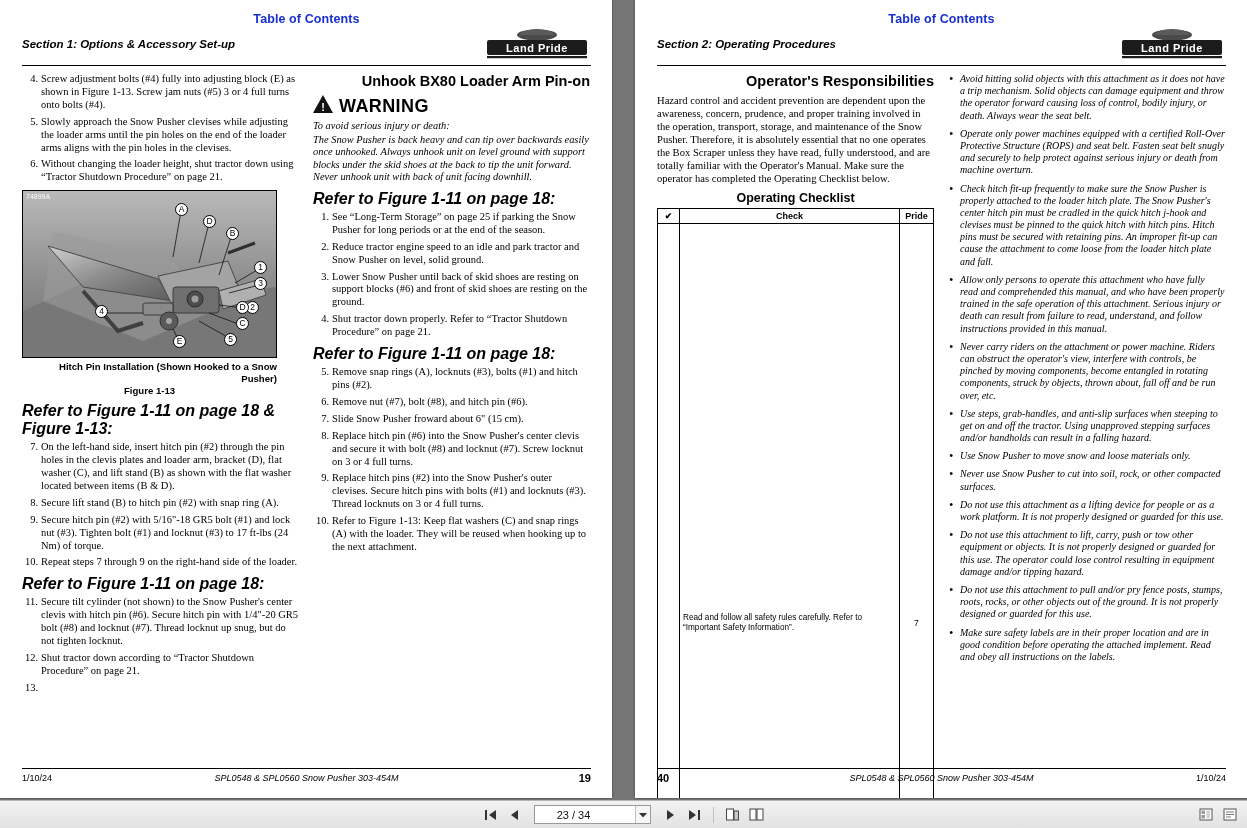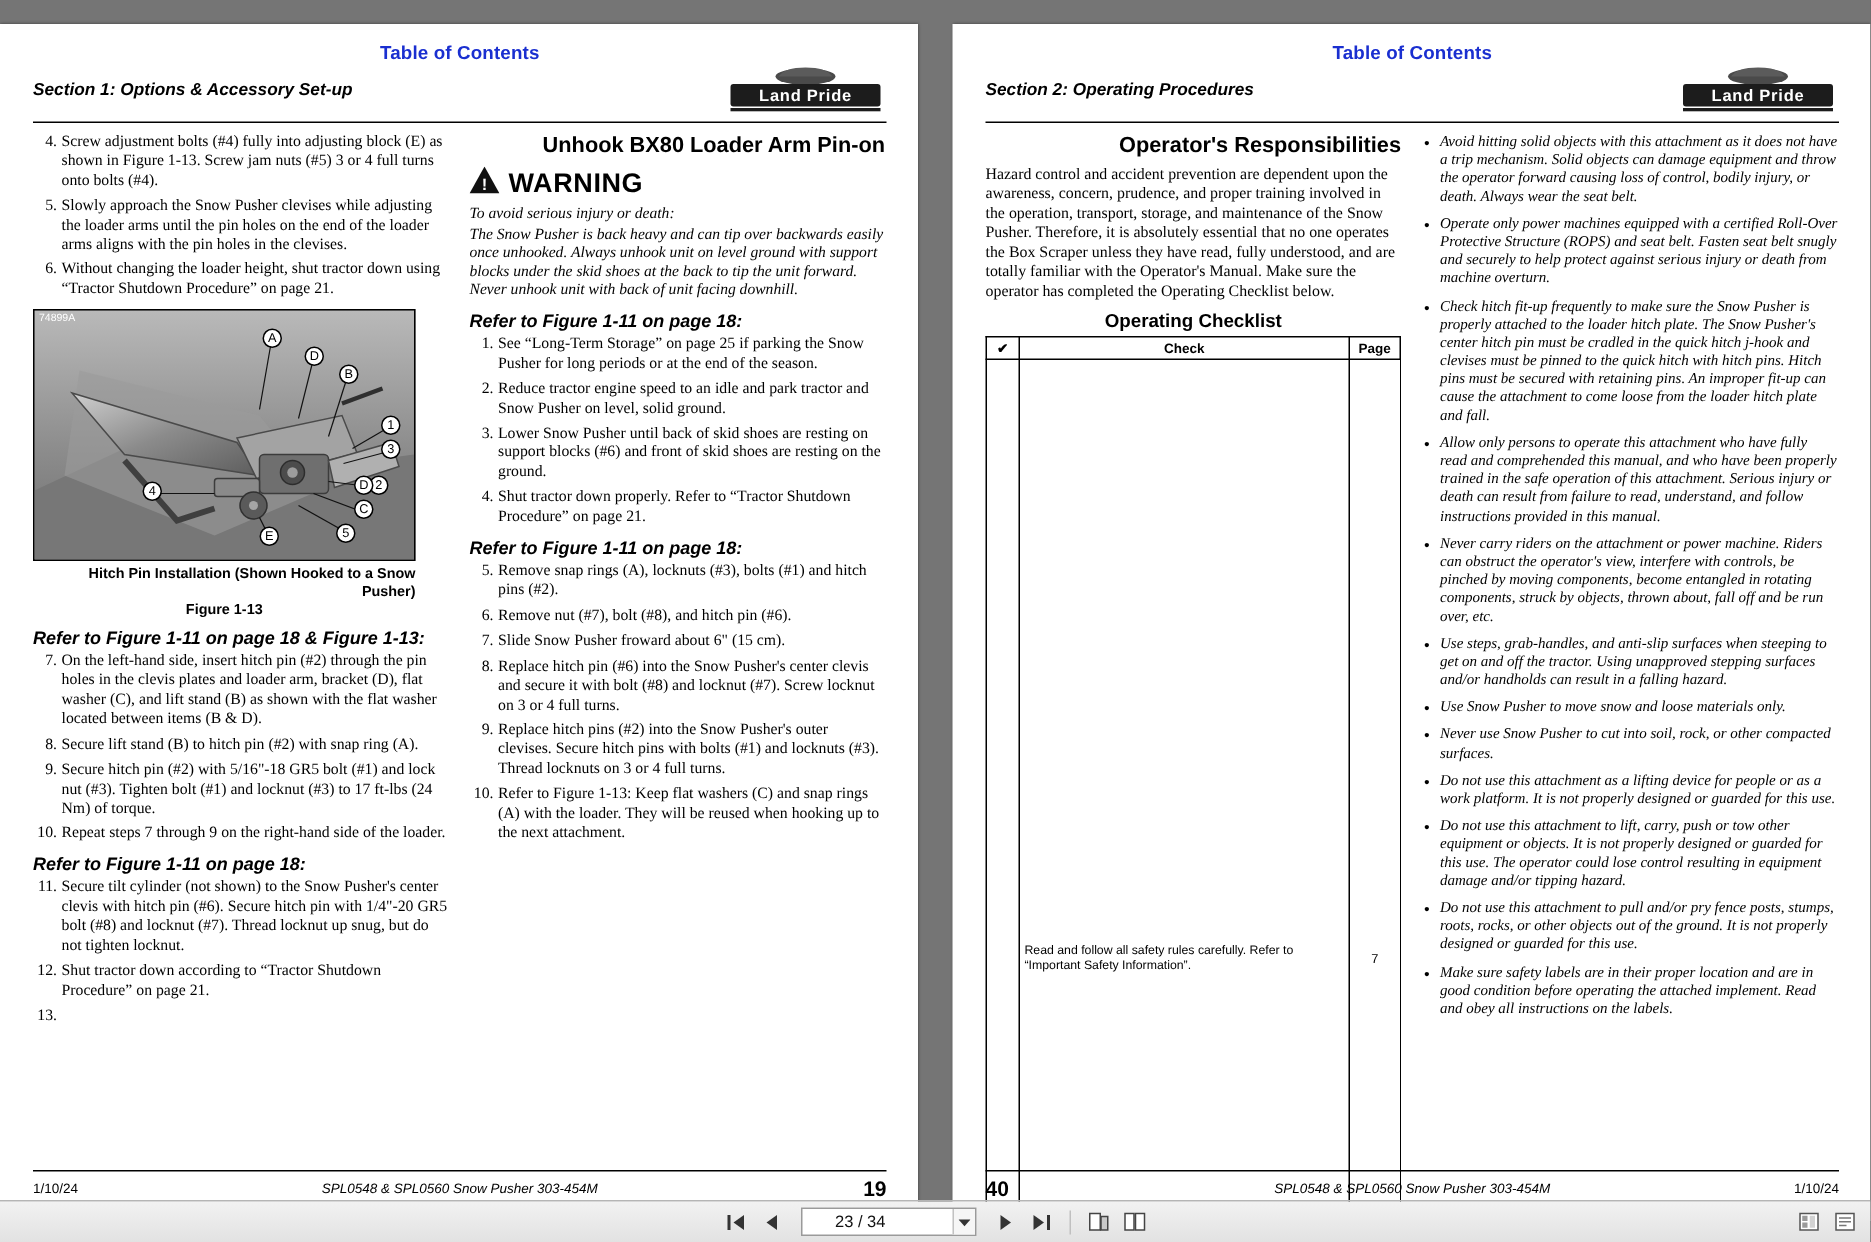--- a/index.html
+++ b/index.html
@@ -10,21 +10,21 @@
     font-family: "Liberation Serif", serif;
     overflow: hidden;
   }
   #viewer {
     position: relative;
     width: 1247px; height: 828px;
     background: #757575;
   }
   .pages-area {
     position: absolute;
-    left: 0; top: 16px;
+    left: 0; top: 0;
     width: 1247px; height: 800px;
     display: flex;
     justify-content: center;
     gap: 23px;
   }
   .page {
     position: relative;
     width: 613px; height: 798px;
     background: #ffffff;
     box-shadow: 0 0 2px rgba(0,0,0,0.5);
@@ -94,21 +94,21 @@
   }
   .lead-ital {
     font-style: italic;
     font-size: 10.4px;
     margin: 0 0 3px 0;
   }
   .reffig {
     font-family: "Liberation Sans", sans-serif;
     font-weight: bold;
     font-style: italic;
-    font-size: 12px;
+    font-size: 16px;
     margin: 6px 0 3px 0;
   }
   ol.num, ul.bul { margin: 0 0 4px 0; padding: 0; list-style: none; }
   ol.num li {
     position: relative;
     padding-left: 19px;
     font-size: 10.5px;
     line-height: 1.23;
     margin-bottom: 4px;
   }
@@ -222,21 +222,21 @@
     bottom: 14px;
     border-top: 1.4px solid #000;
     padding-top: 3px;
     display: flex;
     align-items: center;
     font-size: 9px;
     font-family: "Liberation Sans", sans-serif;
   }
   .footer .date { width: 70px; }
   .footer .mid { flex: 1; text-align: center; font-style: italic; }
-  .footer .pg { width: 70px; text-align: right; font-weight: bold; font-size: 14px;}
+  .footer .pg { width: 70px; text-align: right; font-weight: bold; font-size: 11px;}
   .footer.left-pg .pg { text-align: right; }
   .footer.right-pg .date { text-align: left; order: 3; width:70px; text-align:right;}
   .footer.right-pg .pg { order: 1; text-align: left; }
   .footer.right-pg .mid { order: 2; }
   
   .toolbar {
     position: absolute;
     left: 0; bottom: 0;
     width: 1247px; height: 28px;
     background: linear-gradient(#f2f2f2,#e2e2e2);
@@ -459,21 +459,21 @@
           <div class="col">
             <h2 class="head">Operator's Responsibilities</h2>
             <p class="body">Hazard control and accident prevention are dependent upon the awareness, concern, prudence, and proper training involved in the operation, transport, storage, and maintenance of the Snow Pusher. Therefore, it is absolutely essential that no one operates the Box Scraper unless they have read, fully understood, and are totally familiar with the Operator's Manual. Make sure the operator has completed the Operating Checklist below.</p>
 
             <div class="checklist-title">Operating Checklist</div>
             <table class="checklist">
               <thead>
                 <tr>
                   <th>✔</th>
                   <th>Check</th>
-                  <th>Page</th>
+                  <th>Pride</th>
                 </tr>
               </thead>
               <tbody>
                 <tr>
                   <td class="chk"></td>
                   <td class="desc">Read and follow all safety rules carefully. Refer to “Important Safety Information”.</td>
                   <td class="page">7</td>
                 </tr>
 
               </tbody>

